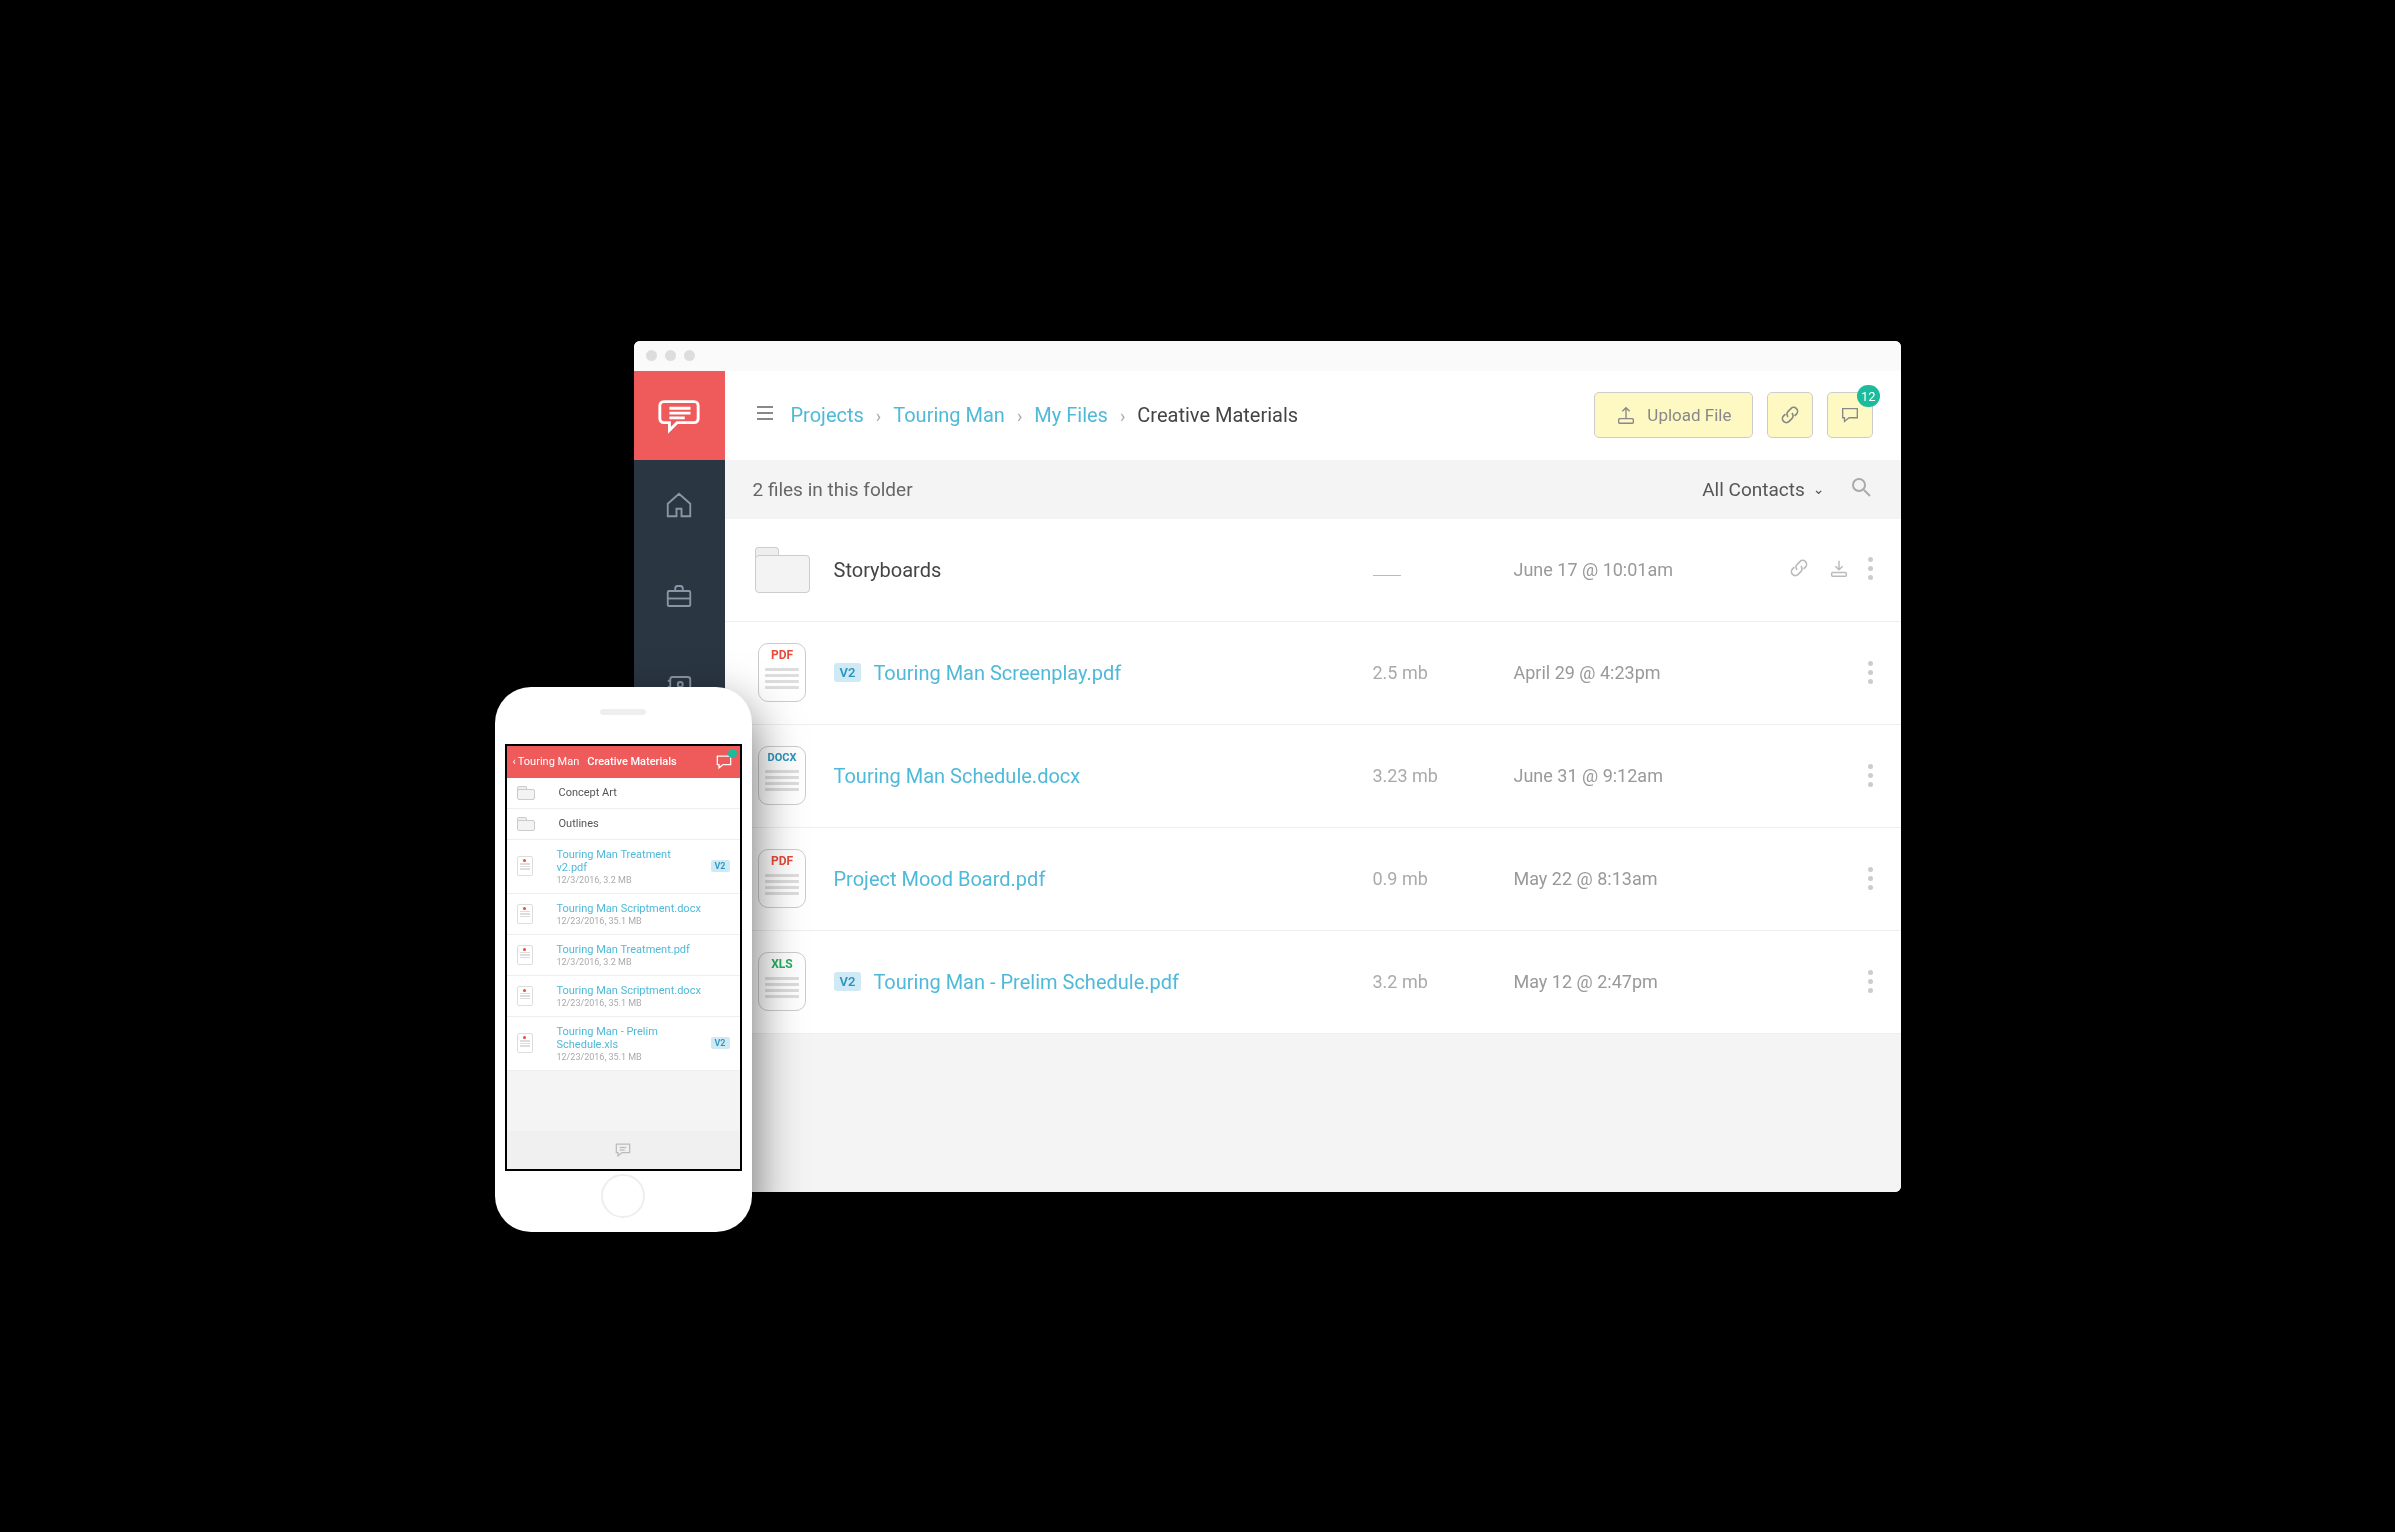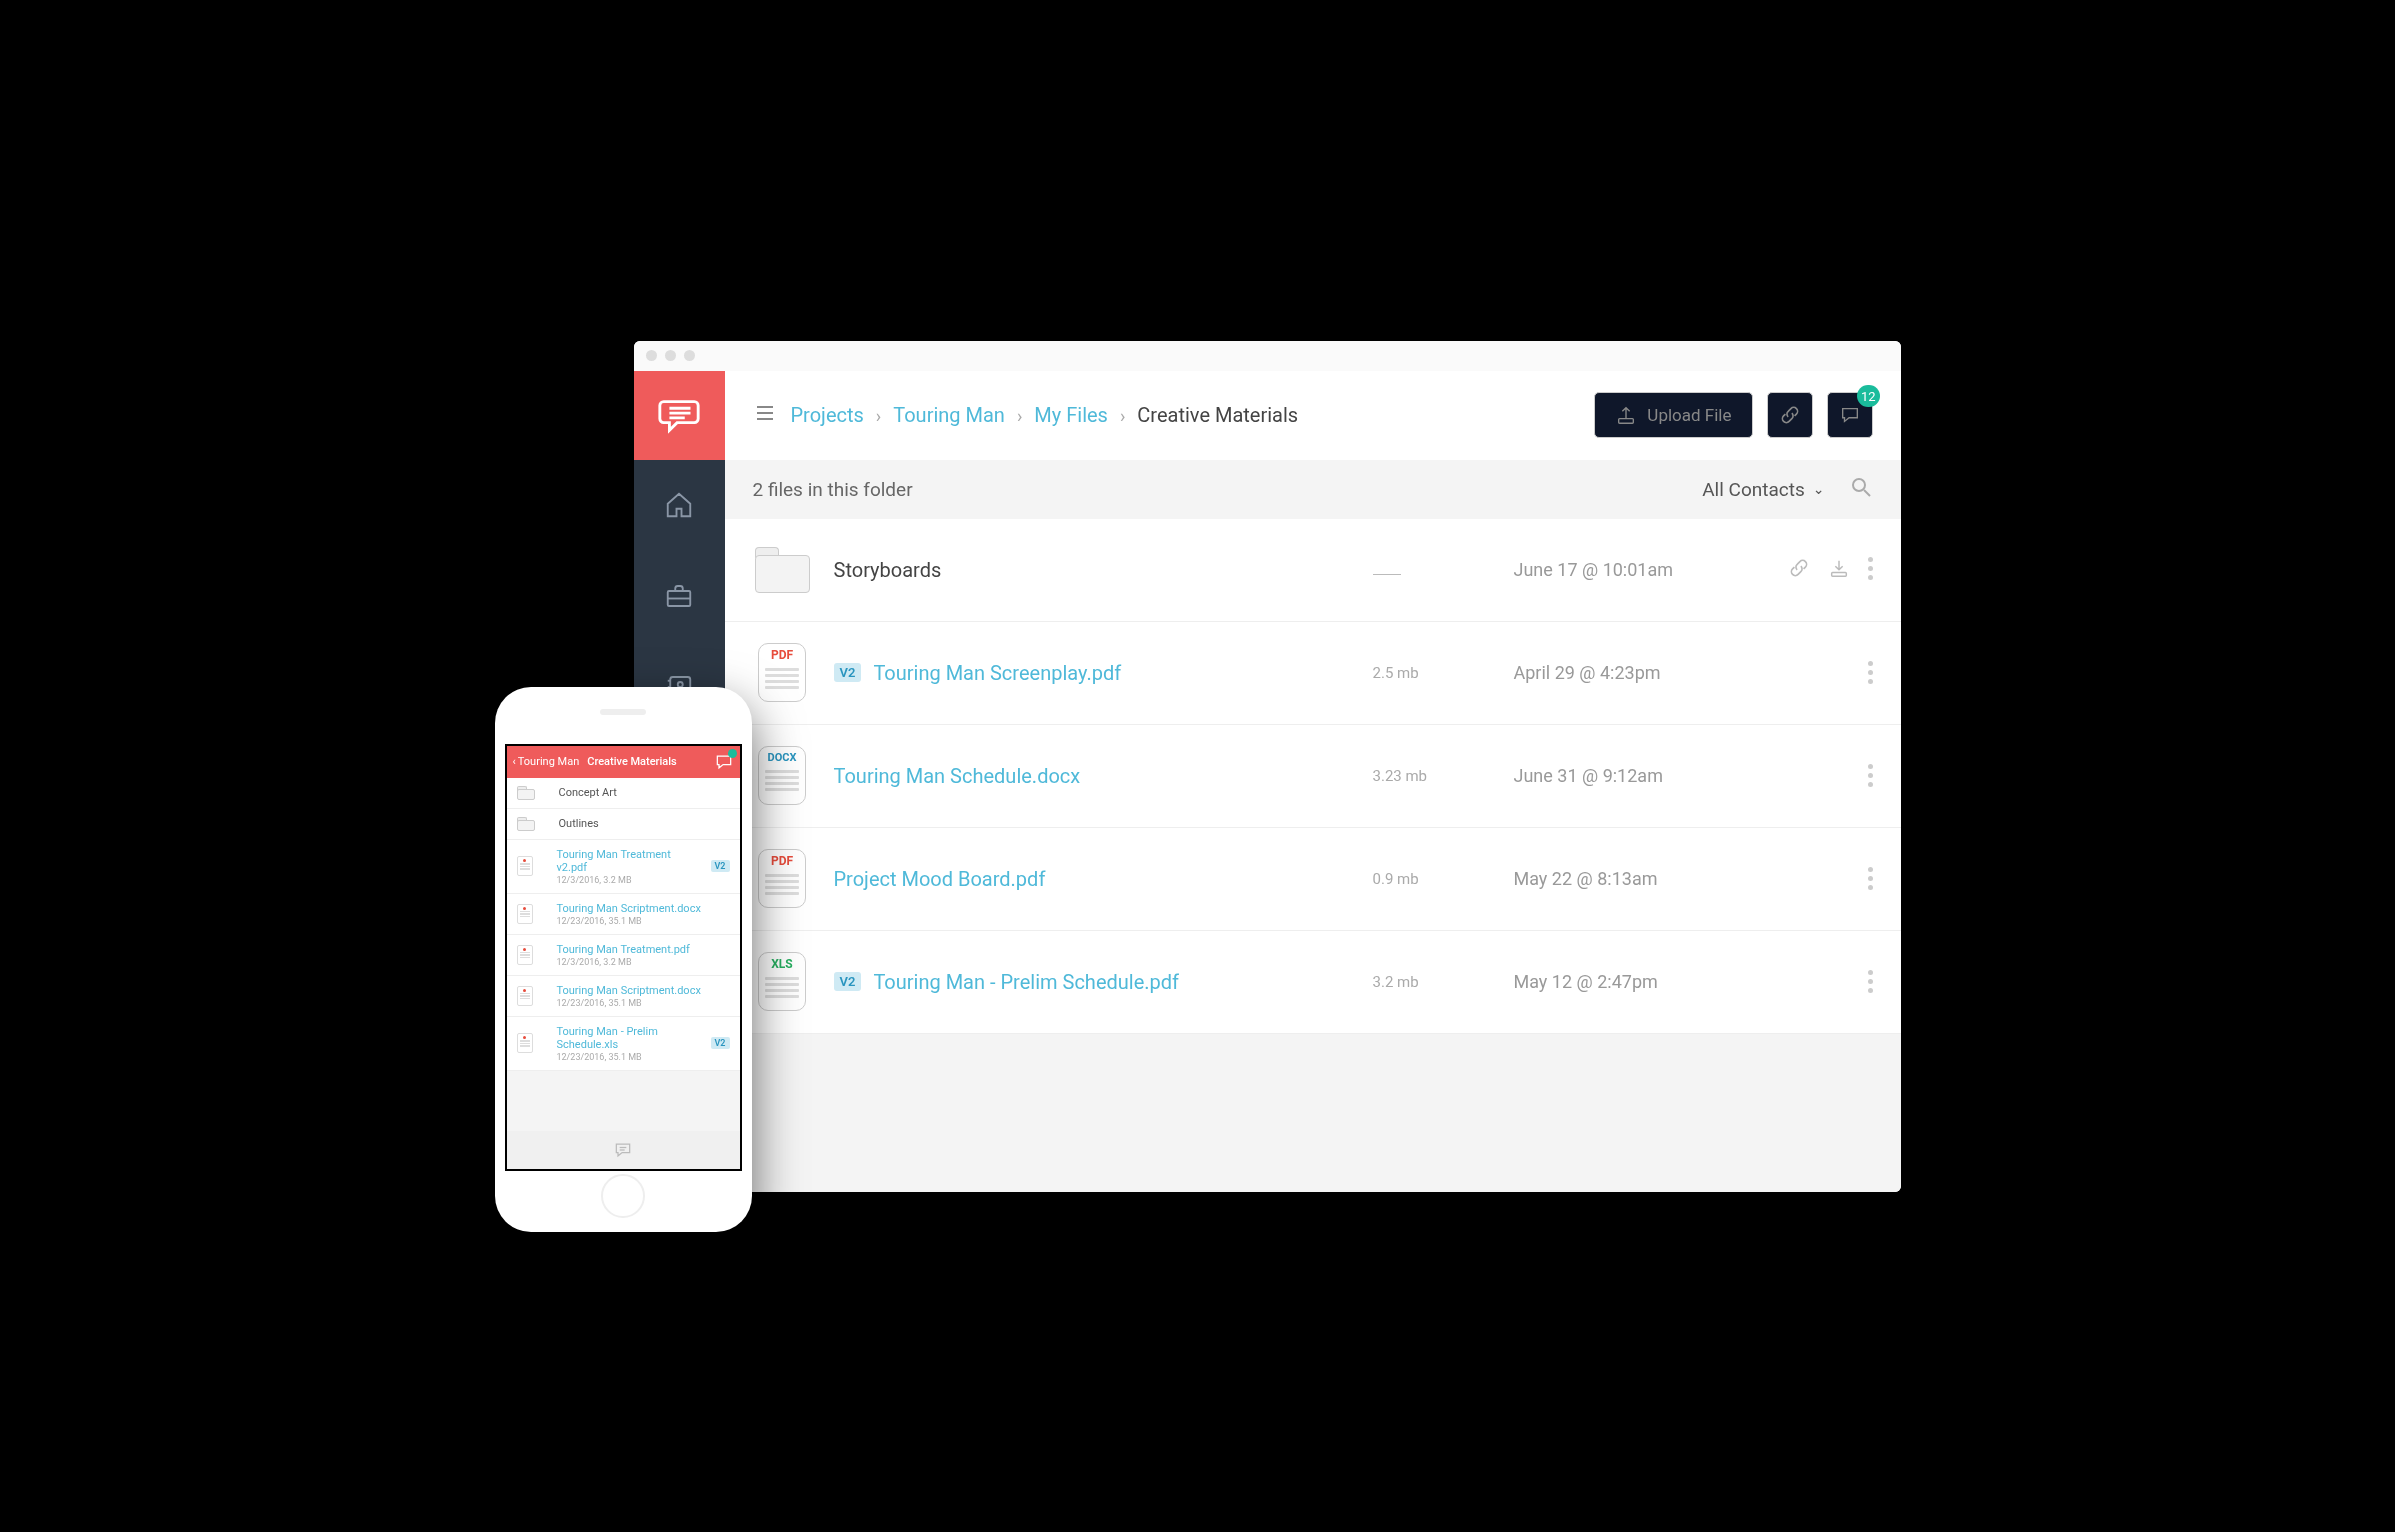--- a/index.html
+++ b/index.html
@@ -70,21 +70,21 @@
     .crumb-current { color: #444; }
     .chev { color: #aaa; font-size: 18px; margin: 0 2px; }
     .top-actions { display: flex; gap: 14px; }
     .btn {
       border: 1px solid #ccc;
       border-radius: 5px;
       height: 46px;
       display: flex; align-items: center; justify-content: center;
       padding: 0 20px;
       color: #888; font-size: 17px; gap: 10px;
-      background: #0f172a;
+      background: #fef9c3;
       cursor: pointer; position: relative;
     }
     .btn-icon { width: 46px; padding: 0; }
     .btn svg { width: 22px; height: 22px; stroke: currentColor; }
     .badge {
       position: absolute; top: -8px; right: -8px;
       min-width: 22px; height: 22px; border-radius: 11px;
       background: #1abc9c; color: #fff; font-size: 13px;
       display: flex; align-items: center; justify-content: center;
       padding: 0 4px;
@@ -107,21 +107,21 @@
       border-bottom: 1px solid #eee;
     }
     .col-icon { width: 59px; display: flex; justify-content: center; }
     .col-name {
       flex: 1; display: flex; align-items: center; gap: 12px;
       font-size: 20px; min-width: 0;
     }
     .col-name .name-folder { color: #444; }
     .col-name .name-file { color: #4fb9d9; }
     .vtag { background: #cfeaf4; color: #2a95bf; border-radius: 3px; font-size: 13px; padding: 2px 6px; font-weight: 600; }
-    .col-size { width: 119px; text-align: left; color: #aaa; font-size: 15px; }
+    .col-size { width: 119px; text-align: left; color: #aaa; font-size: 18px; }
     .col-size .dash { display: inline-block; width: 28px; border-top: 1px solid #bbb; }
     .col-date { width: 218px; text-align: left; color: #999; font-size: 18px; }
     .col-actions { width: 119px; display: flex; gap: 18px; justify-content: flex-end; color: #bbb; }
     .col-actions svg { width: 22px; height: 22px; stroke: currentColor; }
     .dots { display: flex; flex-direction: column; gap: 4px; cursor: pointer; }
     .dots span { width: 5px; height: 5px; border-radius: 50%; background: #ccc; }
 
     
     .folder-icon { width: 55px; height: 46px; position: relative; }
     .folder-icon::before {

